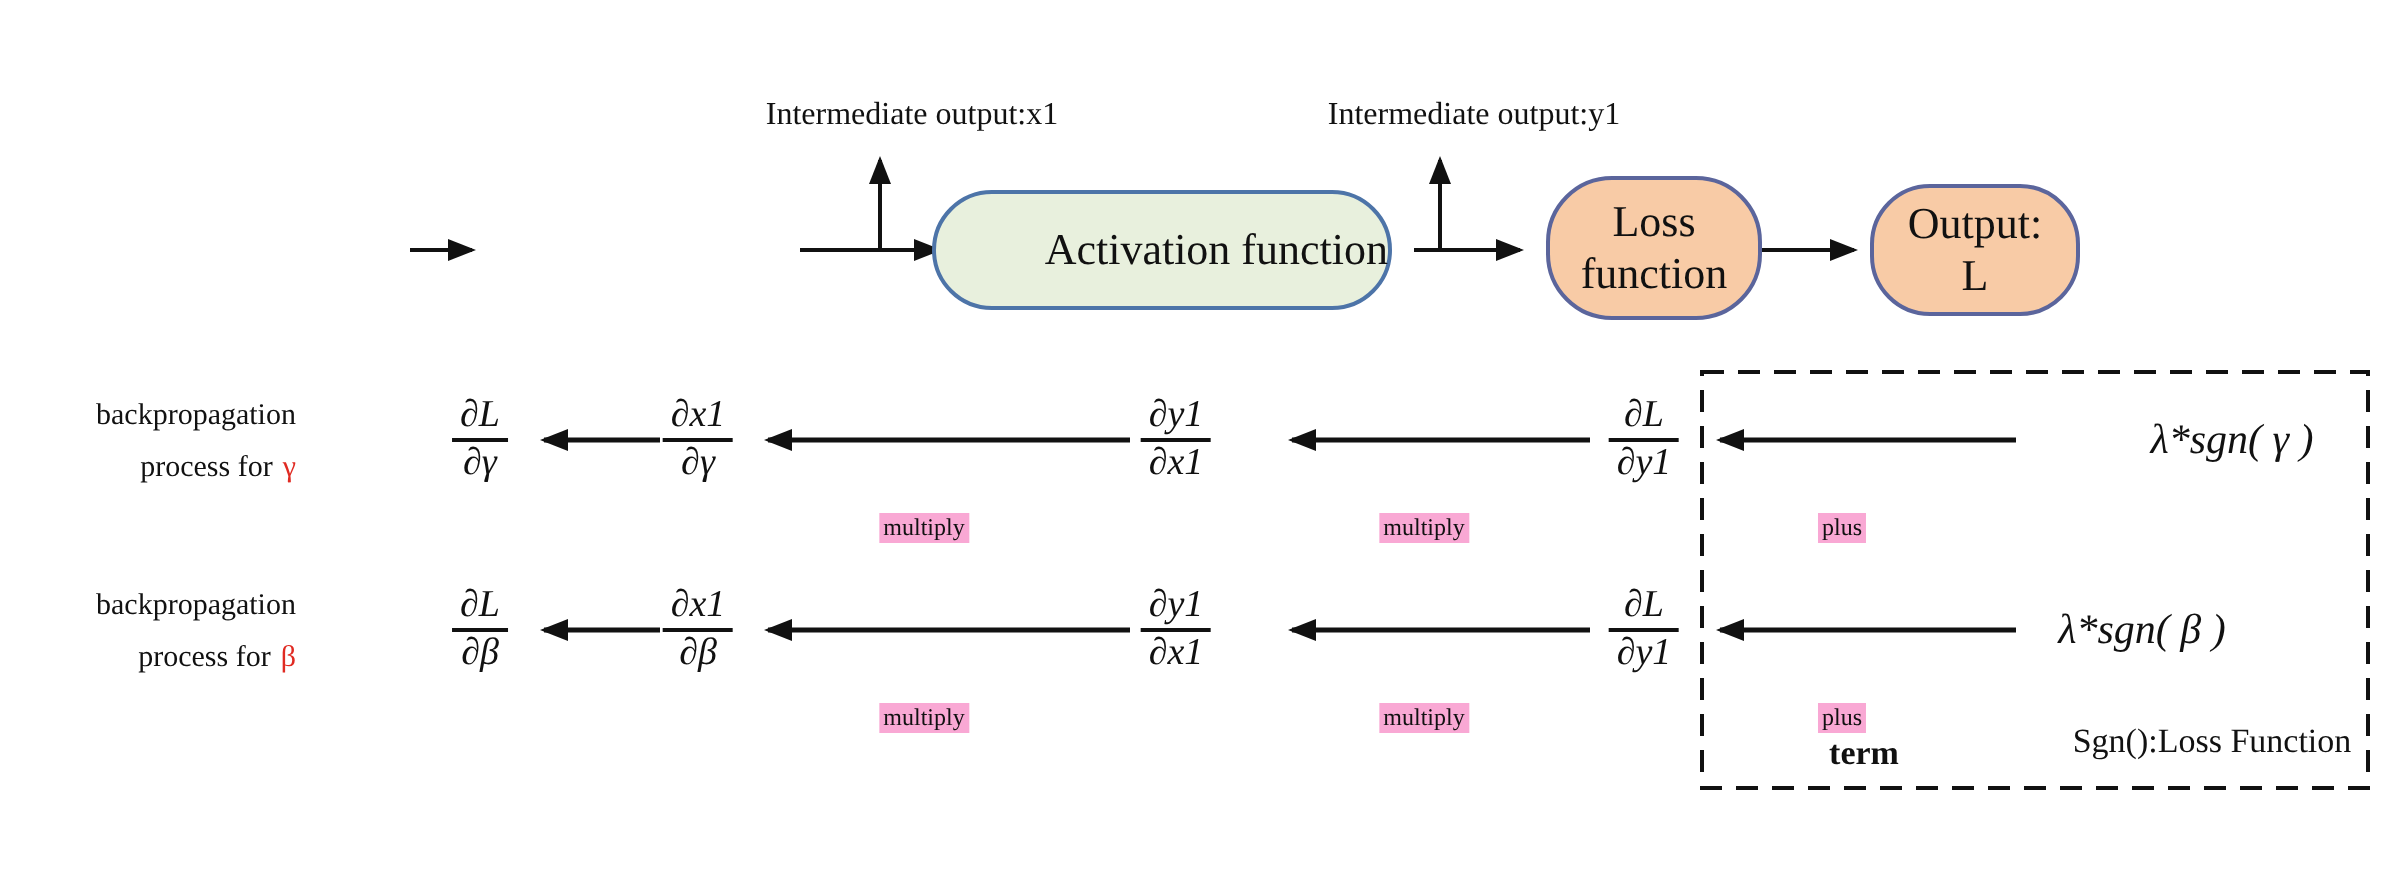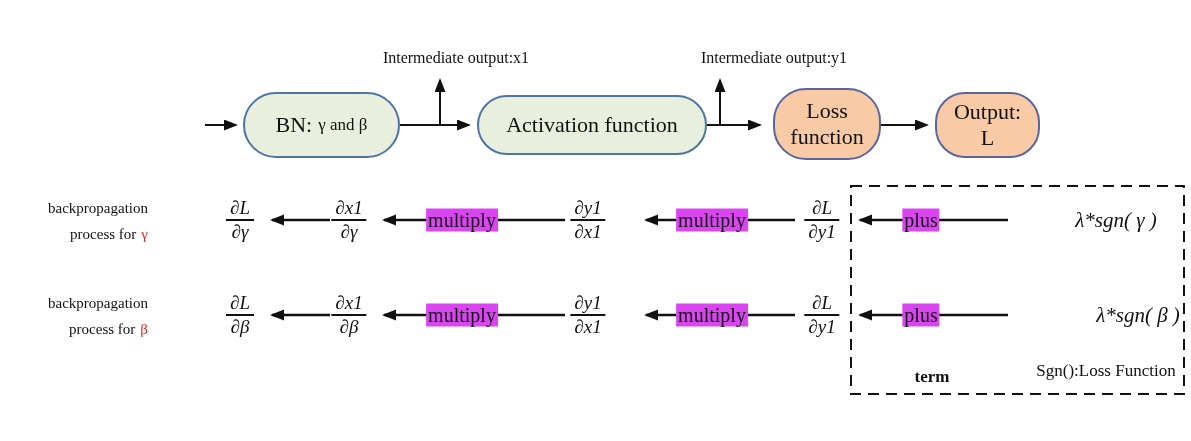--- a/index.html
+++ b/index.html
@@ -30,21 +30,21 @@
     position:absolute;transform:translate(-50%,-50%);
     display:inline-flex;flex-direction:column;align-items:stretch;
     text-align:center;font-style:italic;font-size:19px;line-height:22px;
   }
   .frac .num,.frac .den{padding:0 4px;white-space:nowrap;}
   .frac .bar{height:0;border-top:2px solid #111;}
 
   
   .op{
     position:absolute;transform:translate(-50%,-50%);
-    font-size:20px;background:#d946ef;padding:0 2px;white-space:nowrap;
+    font-size:12px;background:#f9a8d4;padding:0 2px;white-space:nowrap;margin-top:44px;
   }
 
   .regterm{font-style:italic;font-size:21px;}
   .regbox-title{font-weight:bold;font-size:17px;line-height:21px;text-align:center;}
   .regbox-note{font-size:17px;}
 </style>
 </head>
 <body>
 
 <div class="stage">
@@ -73,39 +73,35 @@
     <line x1="565" y1="315" x2="384" y2="315" stroke="#111" stroke-width="2.5" marker-end="url(#arr)"></line>
     <line x1="795" y1="315" x2="646" y2="315" stroke="#111" stroke-width="2.5" marker-end="url(#arr)"></line>
     <line x1="1008" y1="315" x2="860" y2="315" stroke="#111" stroke-width="2.5" marker-end="url(#arr)"></line>
 
     <rect x="851" y="186" width="333" height="208" fill="none" stroke="#111" stroke-width="2" stroke-dasharray="11 7"></rect>
   </svg>
 
   <div class="layer">
 
 
-    <div class="node green" style="left:243px;top:92px;width:157px;height:66px;border-radius:33px;">
-      <span>BN:</span>
-      <span class="bn-sub">γ and β</span>
-    </div>
 
-    <div class="node green" style="left:477px;top:95px;width:230px;height:60px;border-radius:30px;">
+    <div class="node green" style="left:466px;top:95px;width:230px;height:60px;border-radius:30px;justify-content:flex-end;">
       <span>Activation function</span>
     </div>
 
     <div class="node orange" style="left:773px;top:88px;width:108px;height:72px;border-radius:33px;">
       <span><span>Loss</span><br><span>function</span></span>
     </div>
 
     <div class="node orange" style="left:935px;top:92px;width:105px;height:66px;border-radius:30px;">
       <span><span>Output:</span><br><span>L</span></span>
     </div>
 
     <div class="center-anchor intermediate" style="left:456px;top:58px;">Intermediate output:x1</div>
-    <div class="center-anchor intermediate" style="left:737px;top:58px;margin-left:37px;">Intermediate output:y1</div>
+    <div class="center-anchor intermediate" style="left:737px;top:58px;">Intermediate output:y1</div>
 
     <div class="center-anchor bp-label" style="left:98px;top:221px;">
       <span>backpropagation</span><br>
       <span>process for</span><span class="red-sym">γ</span>
     </div>
 
     <div class="frac" style="left:240px;top:220px;">
       <span class="num">∂L</span>
         <span class="bar"></span>
         <span class="den">∂γ</span>
@@ -155,21 +151,21 @@
     <div class="frac" style="left:822px;top:315px;">
       <span class="num">∂L</span>
         <span class="bar"></span>
         <span class="den">∂y1</span>
     </div>
 
     <span class="op" style="left:462px;top:315px;">multiply</span>
     <span class="op" style="left:712px;top:315px;">multiply</span>
     <span class="op" style="left:921px;top:315px;">plus</span>
 
-    <div class="center-anchor regterm" style="left:1138px;top:315px;">λ*sgn( β )</div>
+    <div class="center-anchor regterm" style="left:1071px;top:315px;">λ*sgn( β )</div>
 
     <div class="center-anchor regbox-title" style="left:932px;top:366px;">
       <br><span>term</span>
     </div>
     <div class="center-anchor regbox-note" style="left:1106px;top:371px;">Sgn():Loss Function</div>
 
   </div>
 </div>
 
 </body></html>

